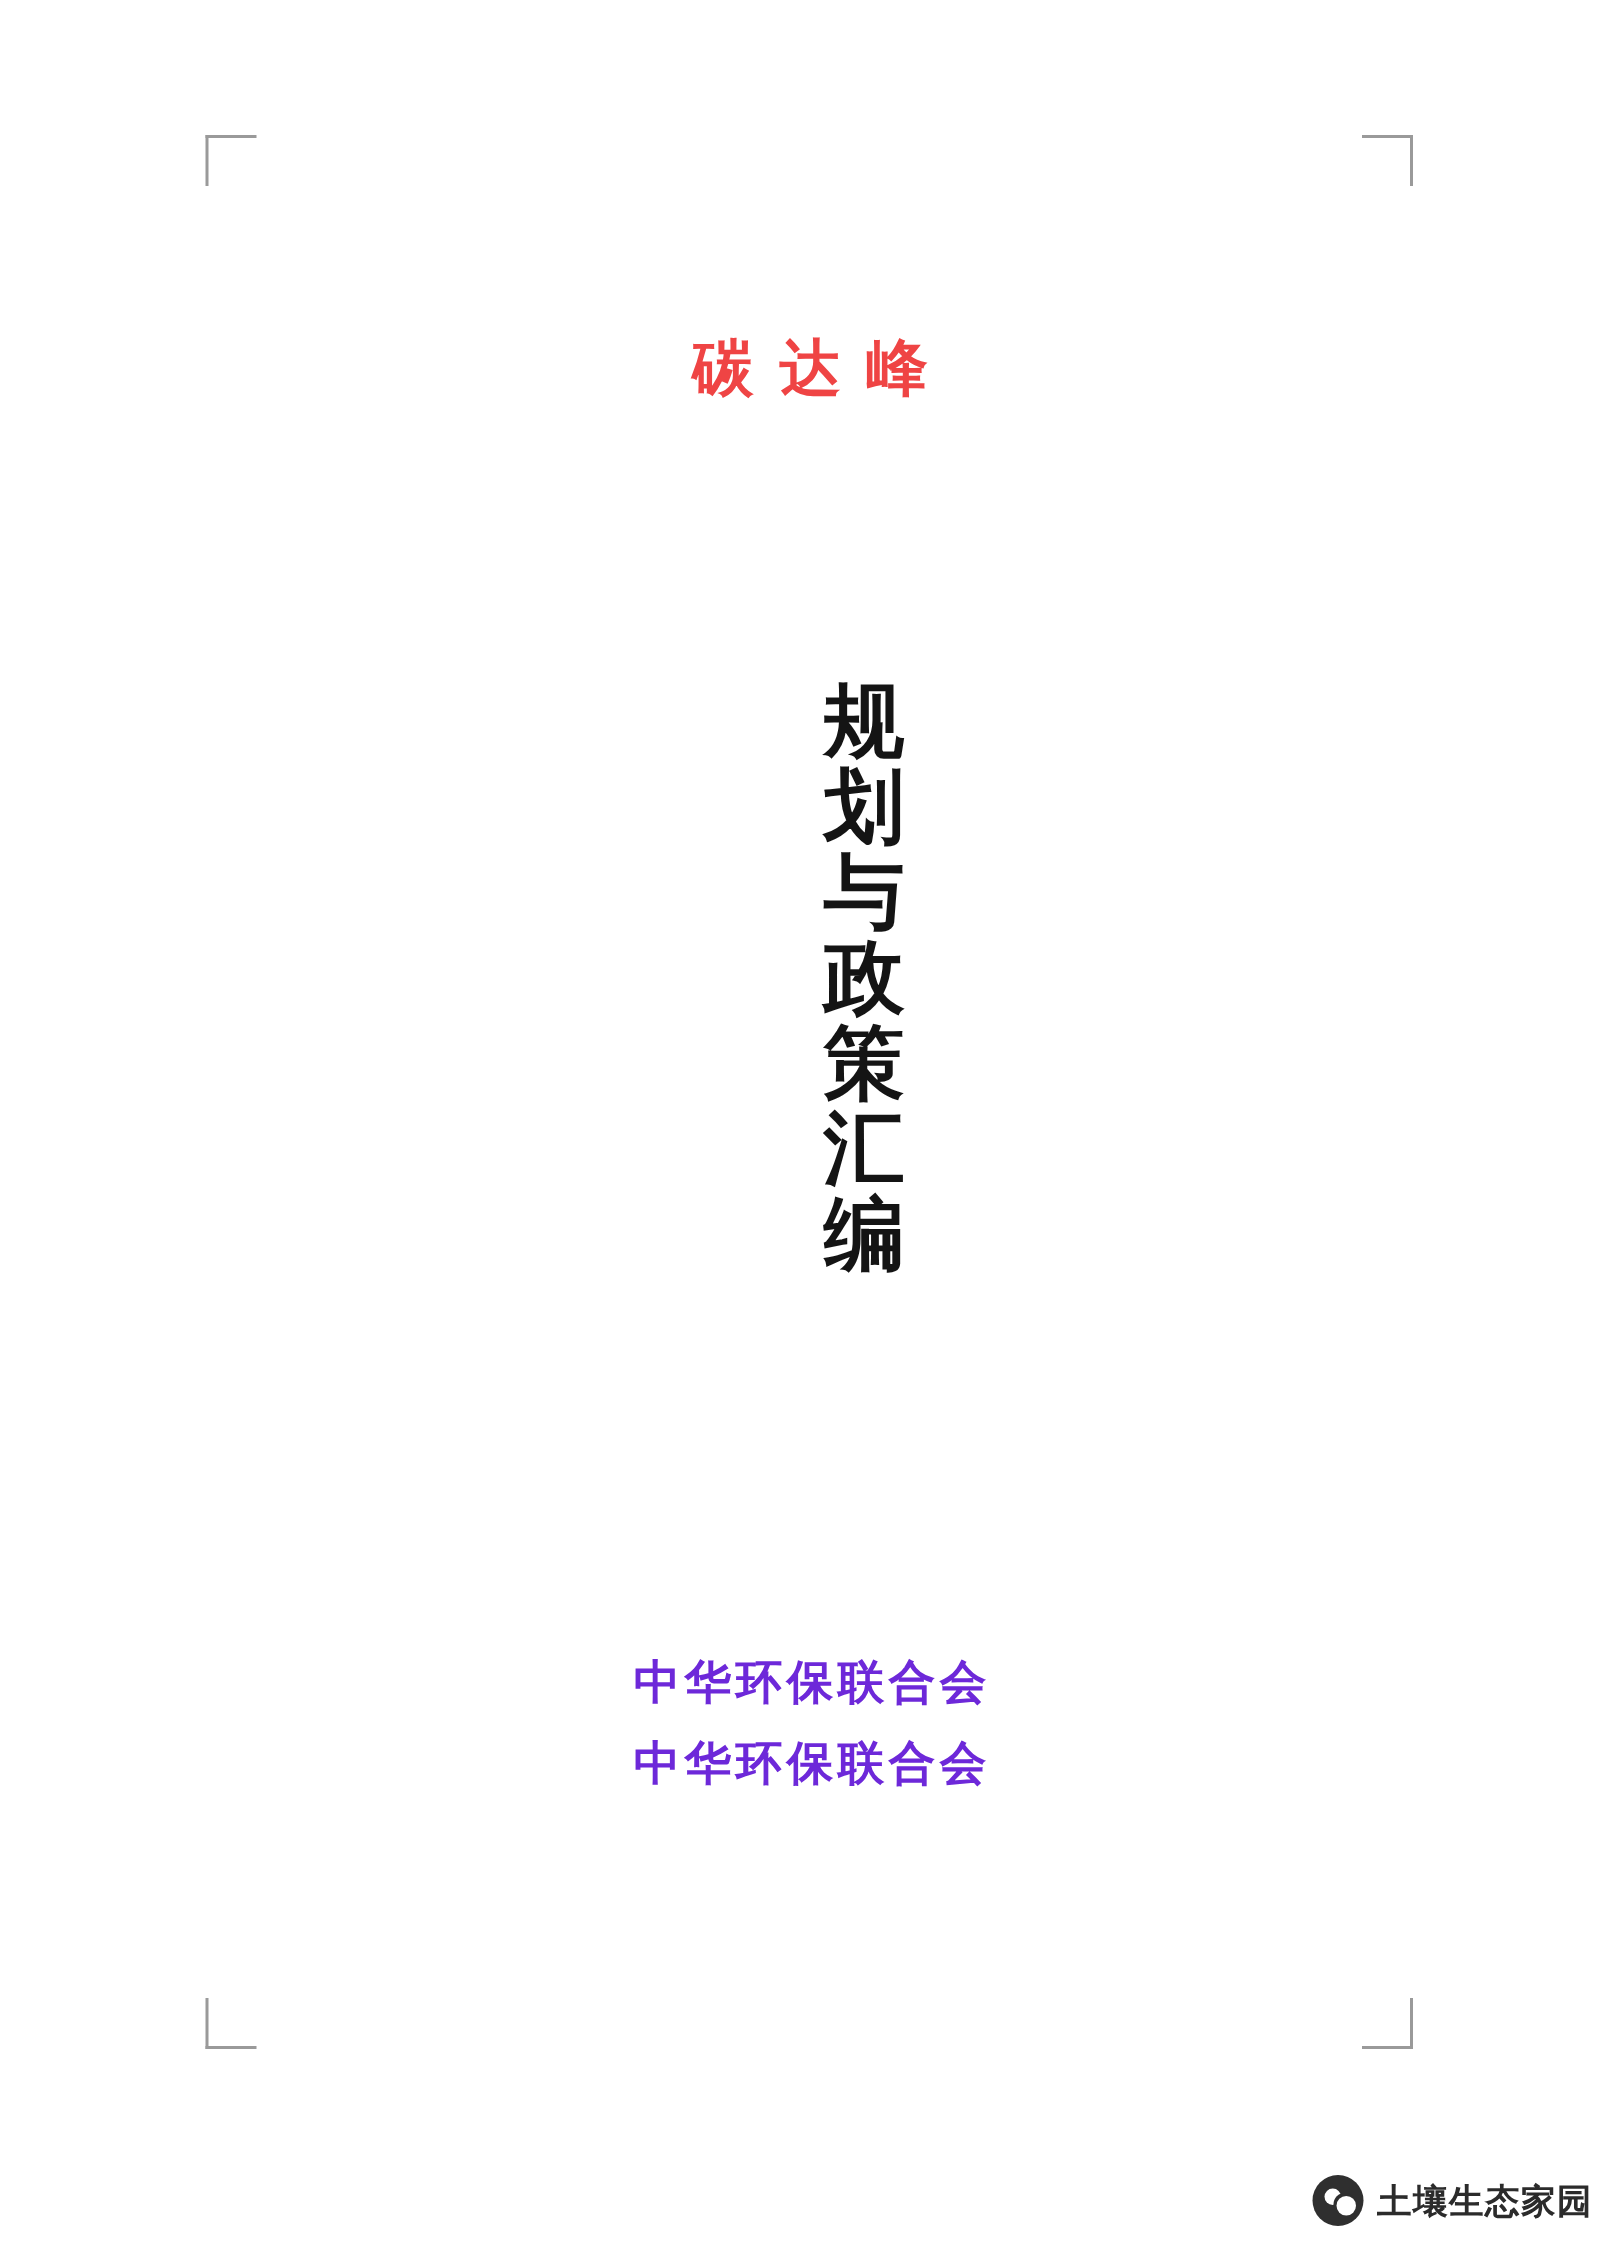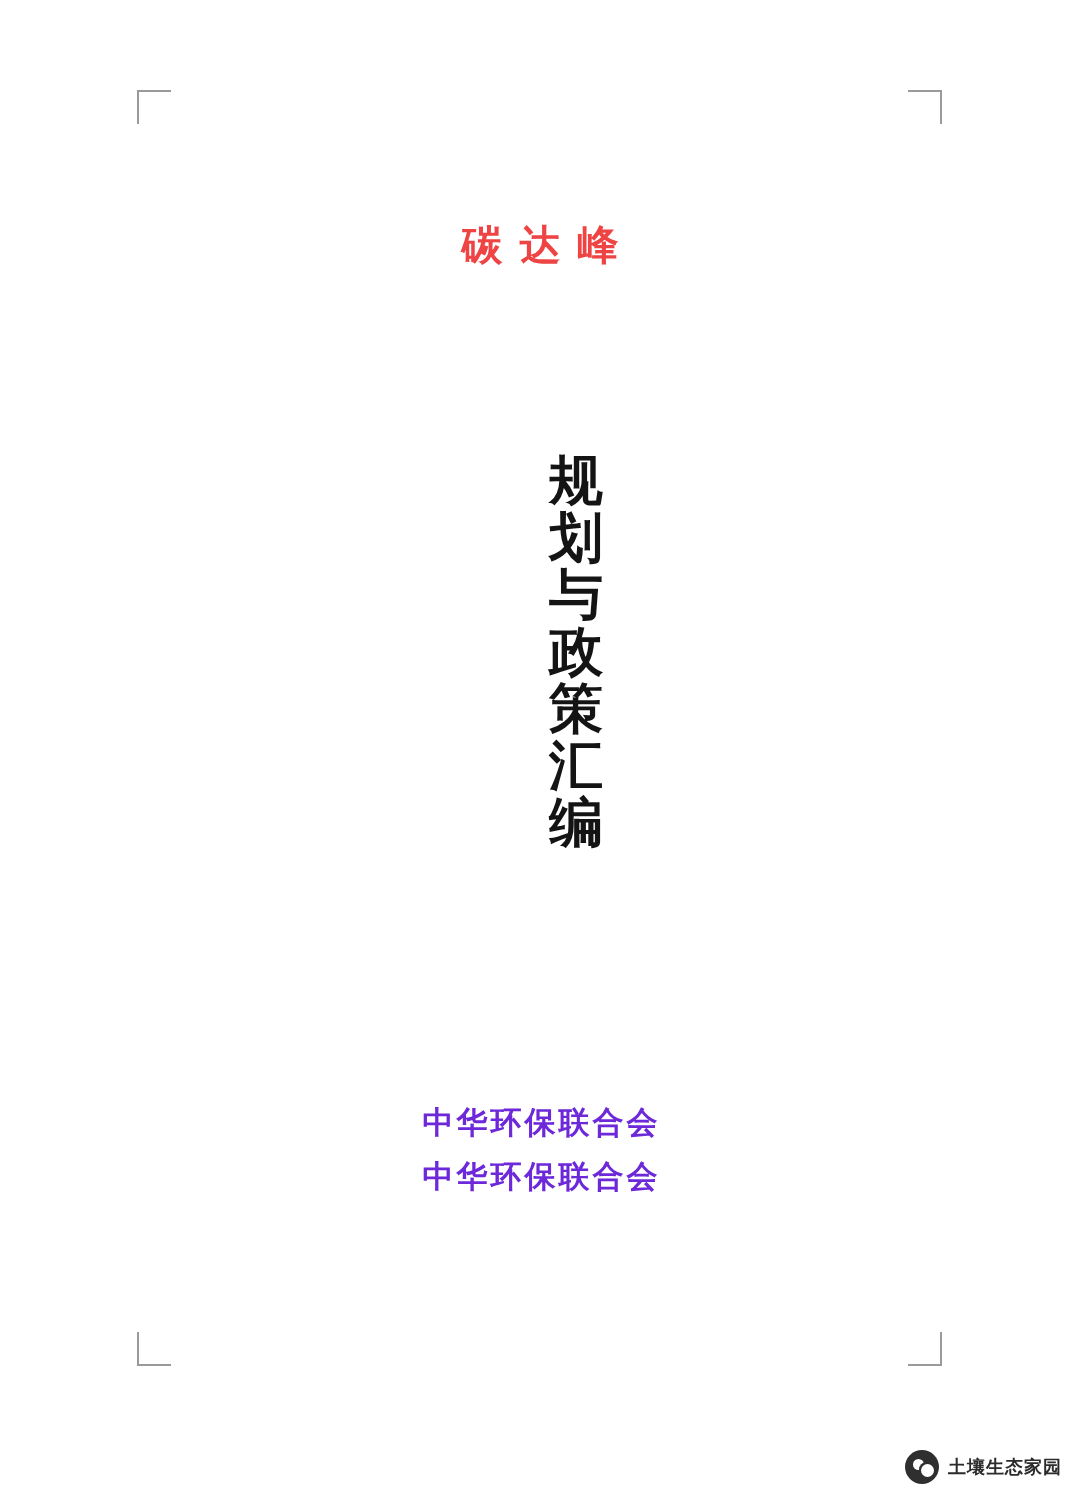--- a/index.html
+++ b/index.html
@@ -155,21 +155,21 @@
     top: 14px;
     width: 13px;
     height: 13px;
     border-radius: 50%;
     background: #ffffff;
     box-shadow: -1px -1px 0 1px #2f2f2f;
   }
   .wm-text {
     font-family: "DejaVu Sans", "Liberation Sans", sans-serif;
     font-weight: 700;
-    font-size: 18px;
+    font-size: 23px;
     color: #2b2b2b;
     letter-spacing: 1px;
     white-space: nowrap;
   }
 </style>
 </head>
 <body>
 
 <div class="page">
 

